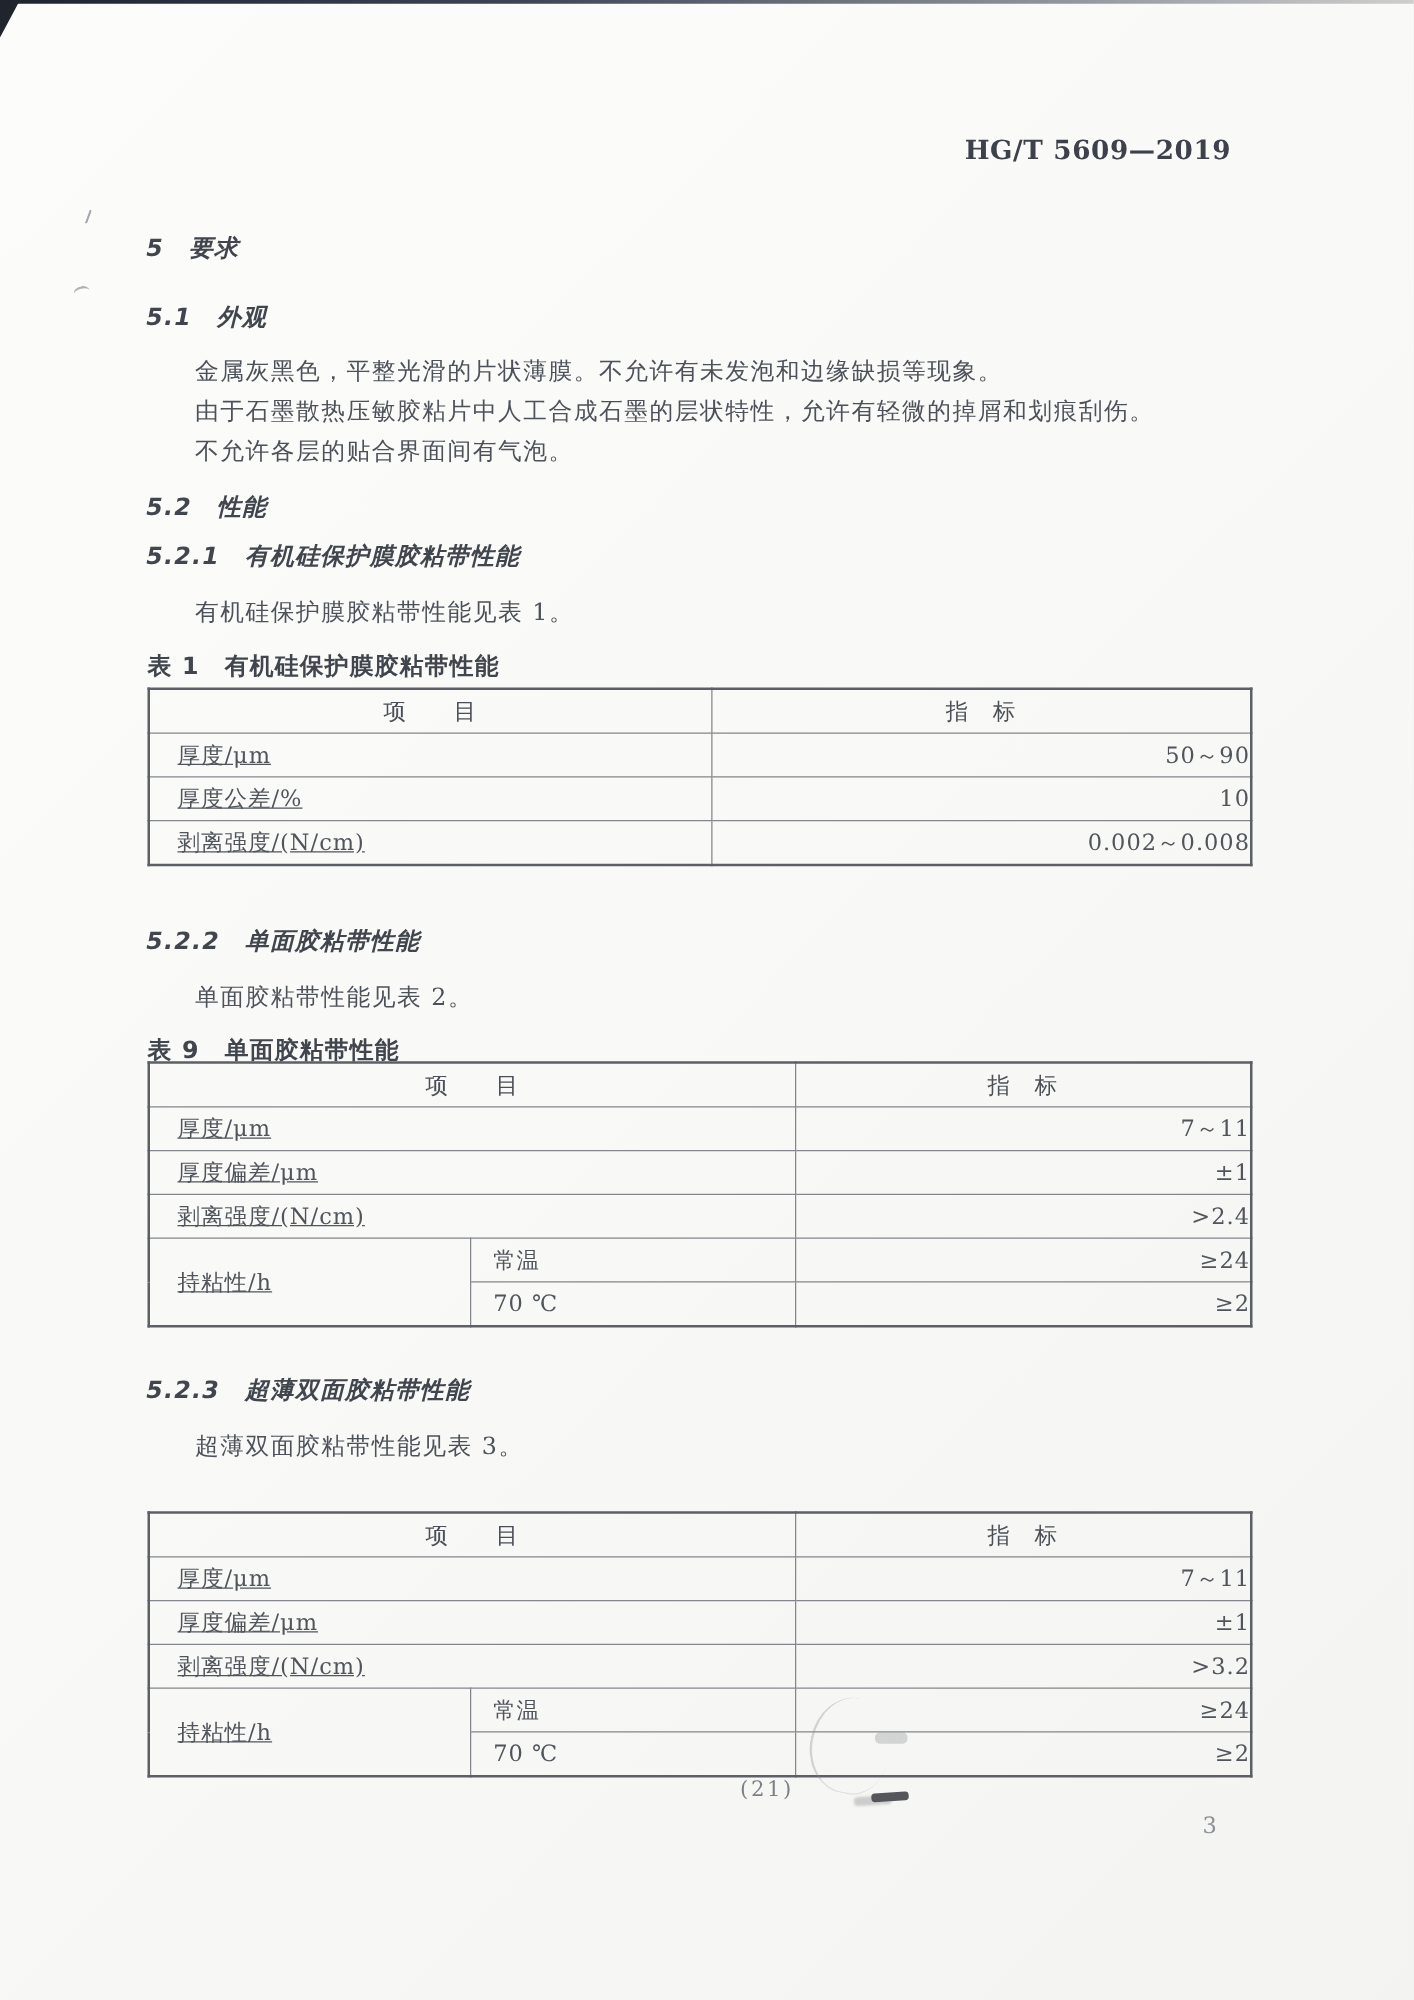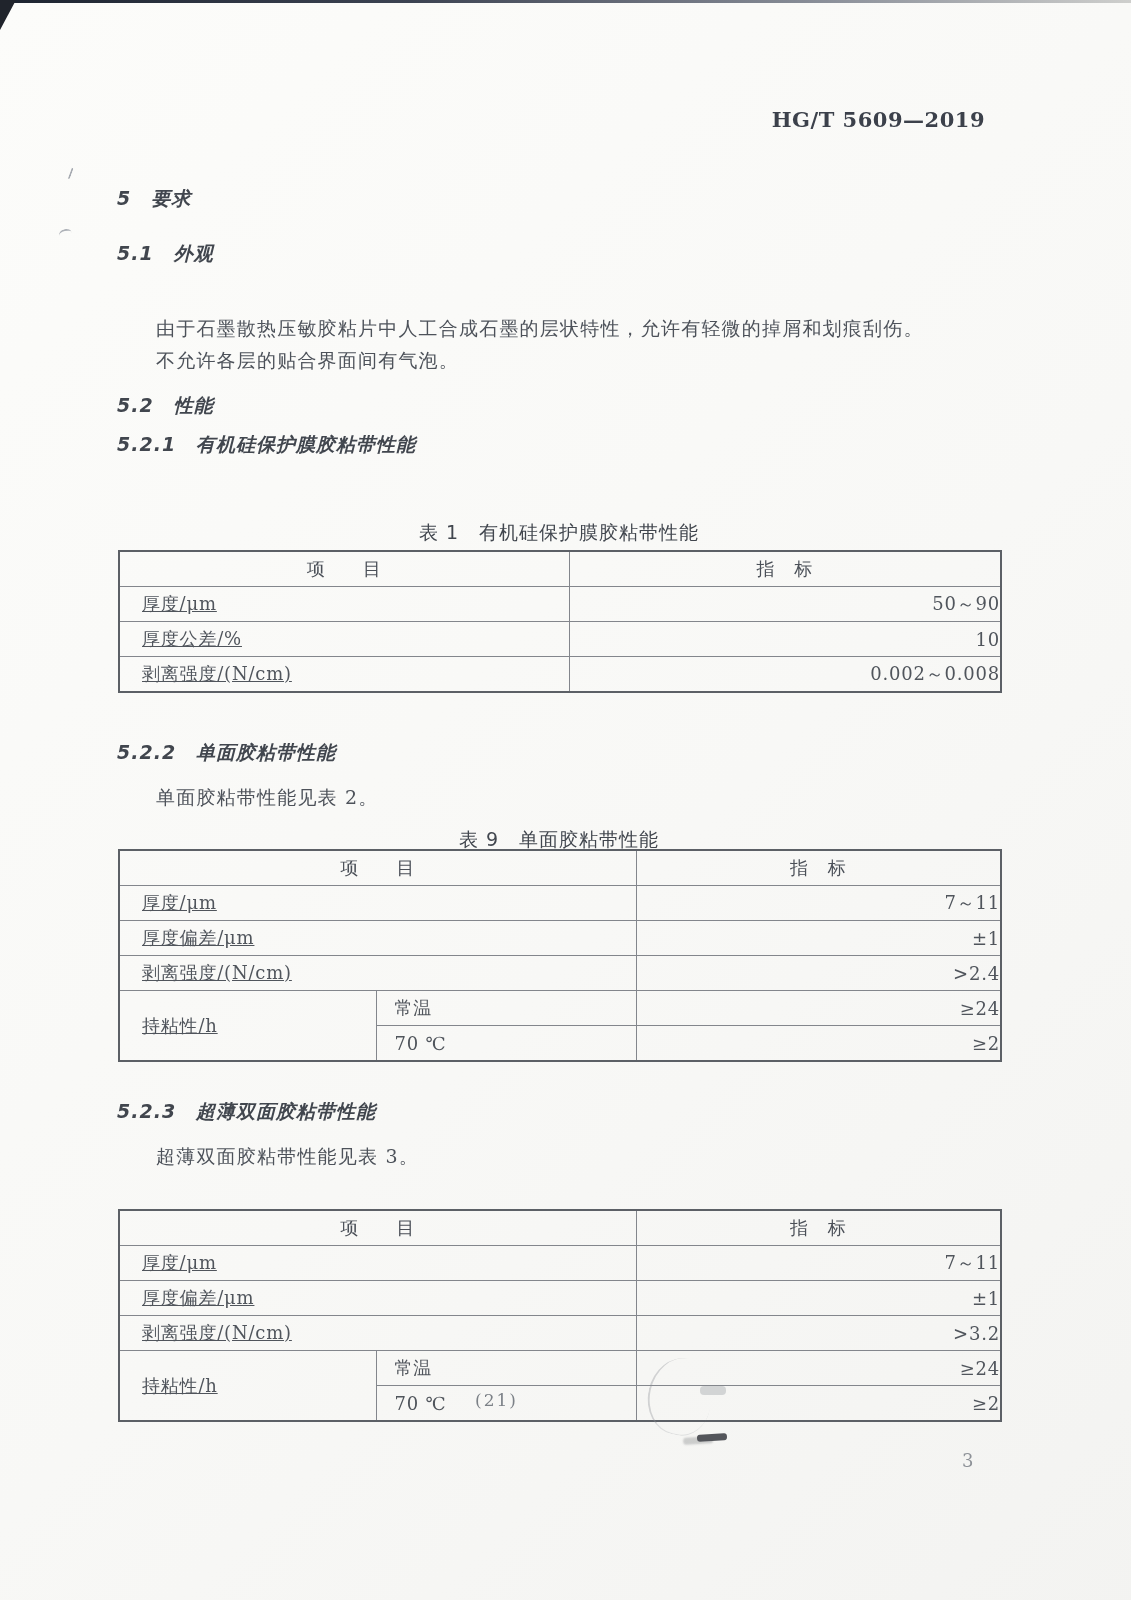--- a/index.html
+++ b/index.html
@@ -26,56 +26,58 @@
   .smudge-dark{position:absolute;top:1434px;left:697px;width:30px;height:7px;
     background:rgba(55,58,64,.85);border-radius:3px;transform:rotate(-4deg);
     box-shadow:-14px 2px 2px rgba(55,58,64,.22);}
   
   .abs{position:absolute;}
   .std-no{top:107px;left:690px;width:295px;text-align:right;font-weight:bold;
     font-size:21px;color:#3c414b;letter-spacing:.5px;}
   .h{font-family:"DejaVu Sans", sans-serif;font-weight:bold;font-size:19px;
     color:#41464e;letter-spacing:1px;left:117px;font-style:italic;}
   .bodyline{font-size:19px;letter-spacing:1.2px;left:156px;color:#4d525a;}
-  .caption{font-family:"DejaVu Sans", sans-serif;font-weight:normal;font-size:19px;
-    color:#41464e;left:118px;width:882px;text-align:center;letter-spacing:1px;}
+  .caption{font-family:"DejaVu Sans", sans-serif;font-weight:bold;font-size:19px;
+    color:#41464e;left:118px;width:882px;text-align:left;letter-spacing:1px;}
   
   table.tbl{position:absolute;left:118px;width:882px;border-collapse:collapse;
     table-layout:fixed;border:2px solid #5c6066;font-size:18px;color:#50555c;
     letter-spacing:.8px;background:transparent;}
   table.tbl td{border:1px solid #83868c;height:34px;padding:0;vertical-align:middle;}
   table.tbl td.hd{text-align:center;color:#4b5058;}
   table.tbl td.item{text-align:left;padding-left:22px;text-decoration:underline;}
   table.tbl td.sub{text-align:left;padding-left:18px;}
   table.tbl td.val{text-align:right;margin-left:32px;}
-  .footer-note{top:1390px;left:475px;width:160px;text-align:left;
+  .footer-note{top:1422px;left:475px;width:160px;text-align:right;
     font-size:17px;color:#7c8187;letter-spacing:2px;}
   .page-num{top:1450px;left:962px;font-size:18px;color:#8d9197;}
 </style>
 </head>
 <body>
 
 <div class="page">
 
   <div class="edge-top"></div>
   <div class="corner-sliver"></div>
   <div class="edge-right"></div>
   <div class="pm1"></div>
   <div class="pm2"></div>
 
   <div class="abs std-no">HG/T 5609—2019</div>
 
   <div class="abs h" style="top:186px">5　要求</div>
   <div class="abs h" style="top:241px">5.1　外观</div>
 
+  <div class="abs bodyline" style="top:284px">金属灰黑色，平整光滑的片状薄膜。不允许有未发泡和边缘缺损等现象。</div>
   <div class="abs bodyline" style="top:316px">由于石墨散热压敏胶粘片中人工合成石墨的层状特性，允许有轻微的掉屑和划痕刮伤。</div>
   <div class="abs bodyline" style="top:348px">不允许各层的贴合界面间有气泡。</div>
 
   <div class="abs h" style="top:393px">5.2　性能</div>
   <div class="abs h" style="top:432px">5.2.1　有机硅保护膜胶粘带性能</div>
+  <div class="abs bodyline" style="top:477px">有机硅保护膜胶粘带性能见表 1。</div>
 
   <div class="abs caption" style="top:520px">表 1　有机硅保护膜胶粘带性能</div>
   <table class="tbl" style="top:550px">
     <colgroup>
         <col style="width:450px">
         <col style="width:432px">
       </colgroup>
     <tbody>
         <tr>
       <td class="hd">项　　目</td>

